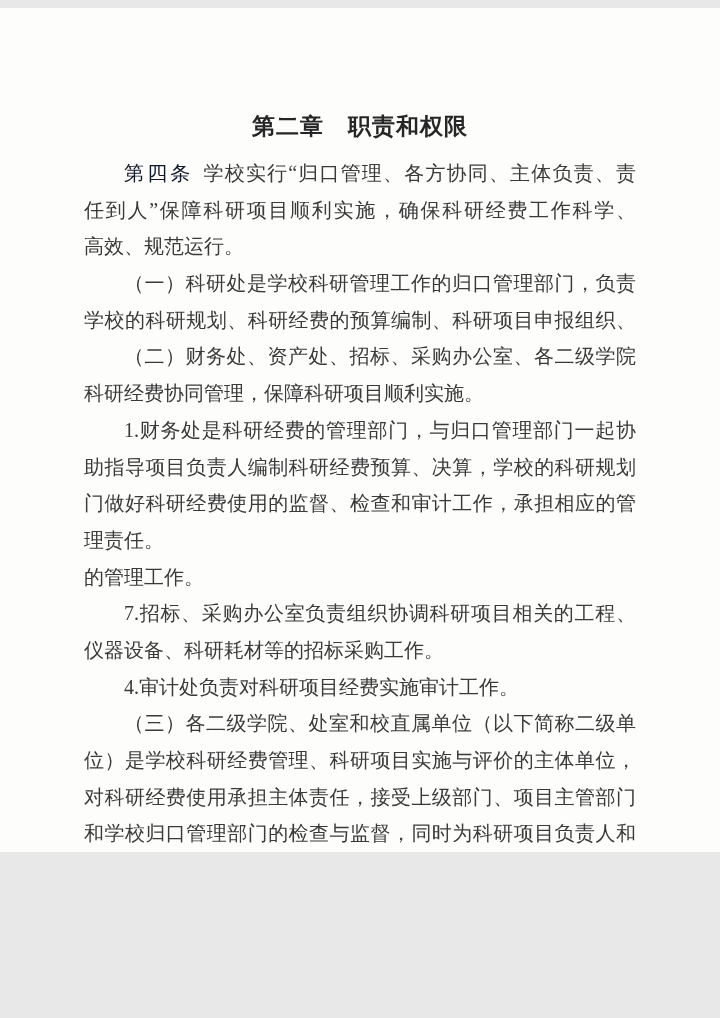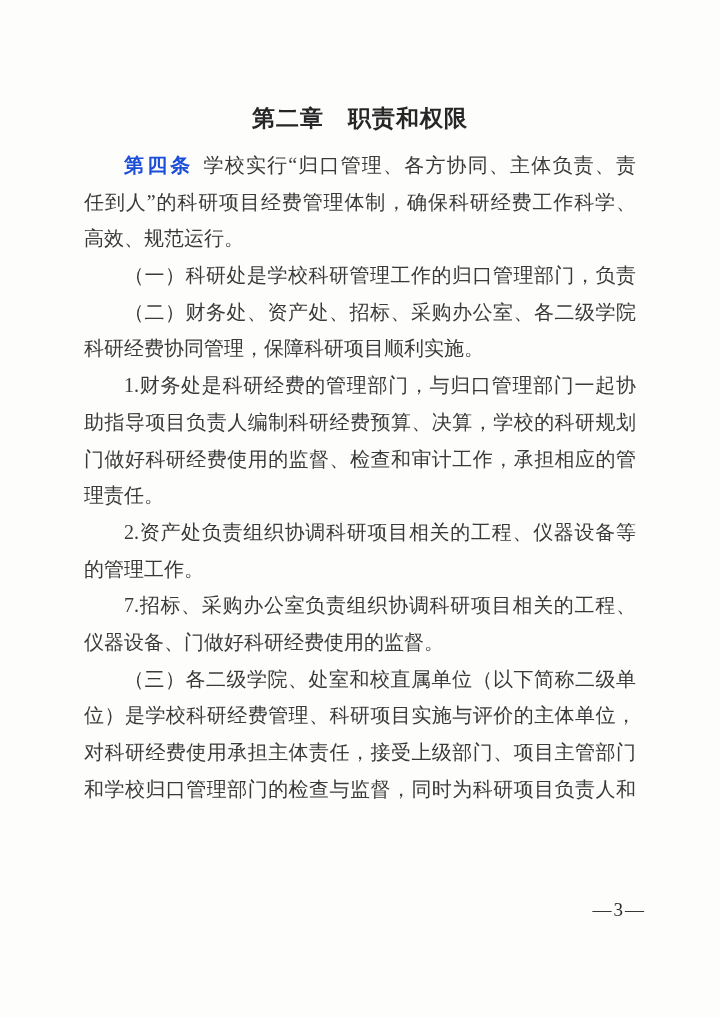--- a/index.html
+++ b/index.html
@@ -3,22 +3,22 @@
 <meta charset="utf-8">
 <style>
   html, body {
     margin: 0;
     padding: 0;
     background: #e8e8e8;
   }
   .page {
     position: relative;
     width: 720px;
-    height: 1018px;
-    margin: 0 auto;
+    height: 844px;
+    margin: 8px auto;
     background: #fdfdfc;
     overflow: hidden;
     font-family: "Liberation Serif", "DejaVu Serif", serif;
     color: #3a3a3a;
   }
   .content {
     position: absolute;
     left: 84px;
     top: 104px;
     width: 552px;
@@ -44,55 +44,56 @@
     overflow: visible;
   }
   .line.last {
     text-align: center;
     text-align-last: left;
   }
   .line.first {
     text-indent: 2em;
   }
   .lead {
-    font-weight: bold;
-    color: #1d4ed8;
+    font-weight: normal;
+    color: #0f172a;
     letter-spacing: 2px;
     margin-right: 10px;
   }
   .page-number {
     position: absolute;
     top: 899px;
     right: 74px;
     font-size: 19px;
     color: #2e2e2e;
     letter-spacing: 2px;
   }
 </style>
 </head>
 <body>
 
 <div class="page">
   <div class="content">
     <div class="chapter-heading">第二章　职责和权限</div>
     <div class="doc-body">
         <div class="line first"><span class="lead">第四条</span>学校实行“归口管理、各方协同、主体负责、责</div>
-        <div class="line">任到人”的科研项目经费管理体制，确保科研经费工作科学、</div>
+        <div class="line">任到人”保障科研项目顺利实施，确保科研经费工作科学、</div>
         <div class="line last">高效、规范运行。</div>
         <div class="line first">（一）科研处是学校科研管理工作的归口管理部门，负责</div>
+        <div class="line">学校的科研规划、科研经费的预算编制、科研项目申报组织、</div>
         <div class="line first">（二）财务处、资产处、招标、采购办公室、各二级学院</div>
         <div class="line last">科研经费协同管理，保障科研项目顺利实施。</div>
         <div class="line first">1.财务处是科研经费的管理部门，与归口管理部门一起协</div>
         <div class="line">助指导项目负责人编制科研经费预算、决算，学校的科研规划</div>
         <div class="line">门做好科研经费使用的监督、检查和审计工作，承担相应的管</div>
         <div class="line last">理责任。</div>
-        <div class="line first">2.资产处负责组织协调科研项目相关的工程、仪器设备等</div>
         <div class="line last">的管理工作。</div>
         <div class="line first">7.招标、采购办公室负责组织协调科研项目相关的工程、</div>
-        <div class="line last">仪器设备、门做好科研经费使用的监督。</div>
+        <div class="line last">仪器设备、科研耗材等的招标采购工作。</div>
+        <div class="line first last">4.审计处负责对科研项目经费实施审计工作。</div>
         <div class="line first">（三）各二级学院、处室和校直属单位（以下简称二级单</div>
         <div class="line">位）是学校科研经费管理、科研项目实施与评价的主体单位，</div>
         <div class="line">对科研经费使用承担主体责任，接受上级部门、项目主管部门</div>
         <div class="line">和学校归口管理部门的检查与监督，同时为科研项目负责人和</div>
       </div>
   </div>
   <div class="page-number">—3—</div>
 </div>
 
 </body></html>

